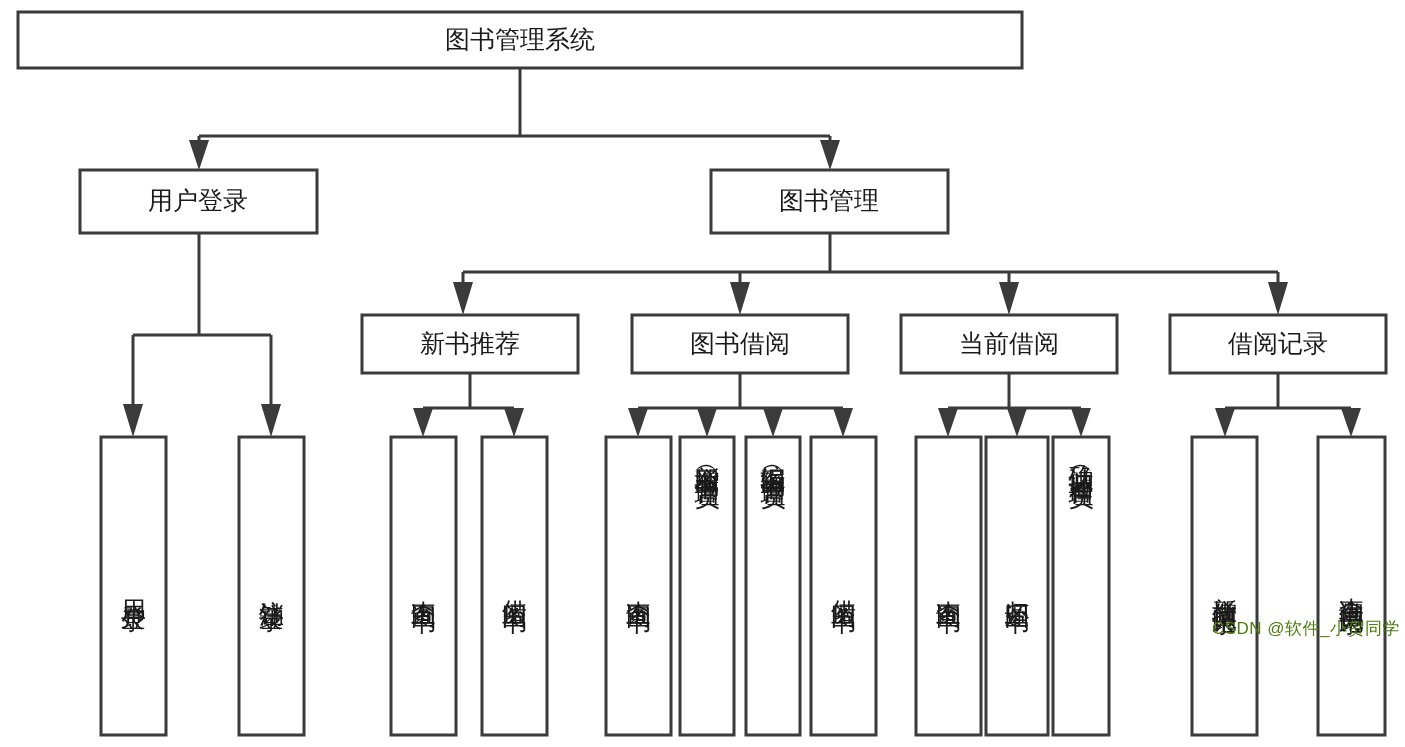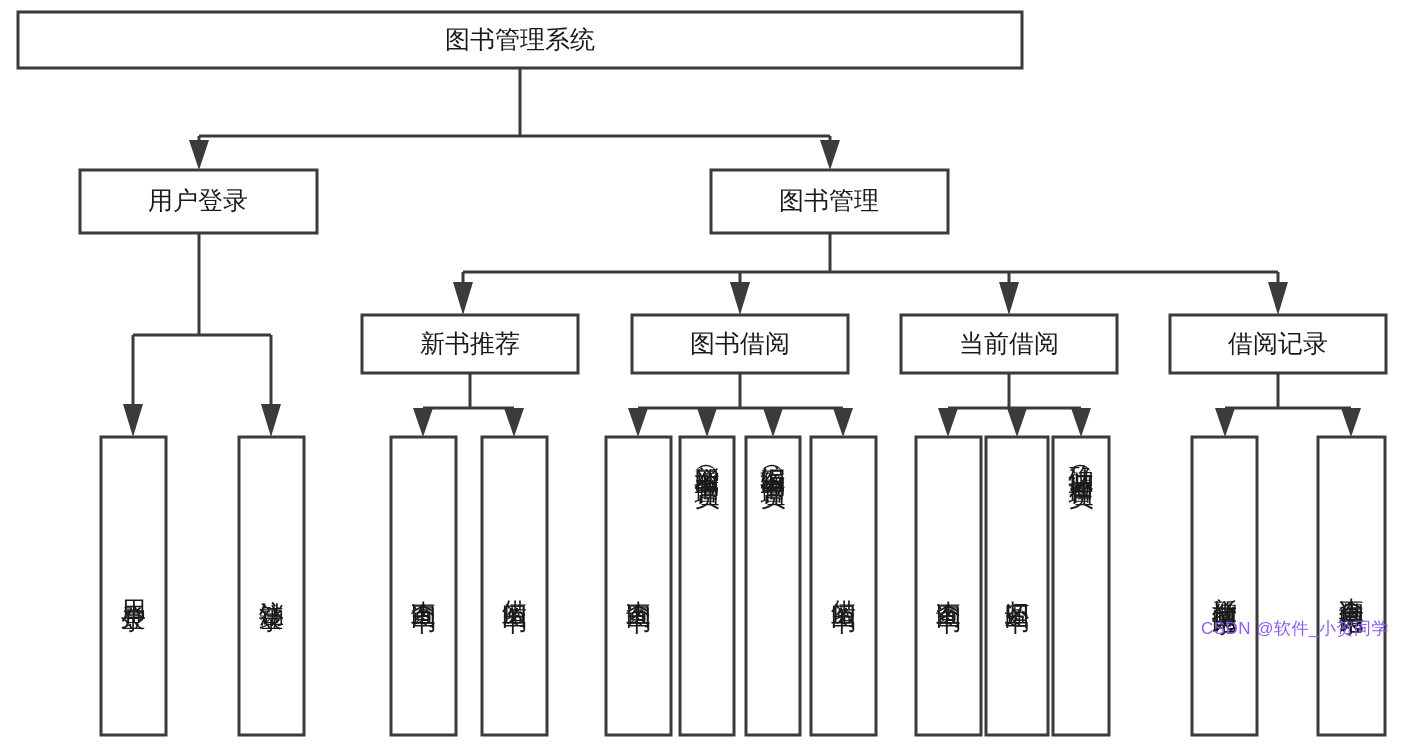--- a/index.html
+++ b/index.html
@@ -59,25 +59,25 @@
     color: #1a1a1a;
     letter-spacing: 3px;
     text-align: center;
     display: flex;
     align-items: center;
     justify-content: center;
     pointer-events: none;
   }
   .watermark {
     position: absolute;
-    right: 16px;
+    right: 5px;
     bottom: 6px;
     font-family: "Liberation Sans", "DejaVu Sans", sans-serif;
     font-size: 17px;
-    color: #8b5cf6;
+    color: #4d7c0f;
     white-space: nowrap;
     letter-spacing: 0.5px;
   }
 </style>
 </head>
 <body>
 
 <div id="diagram-root">
 
   <svg id="tree-svg" viewBox="0 0 1405 747">

